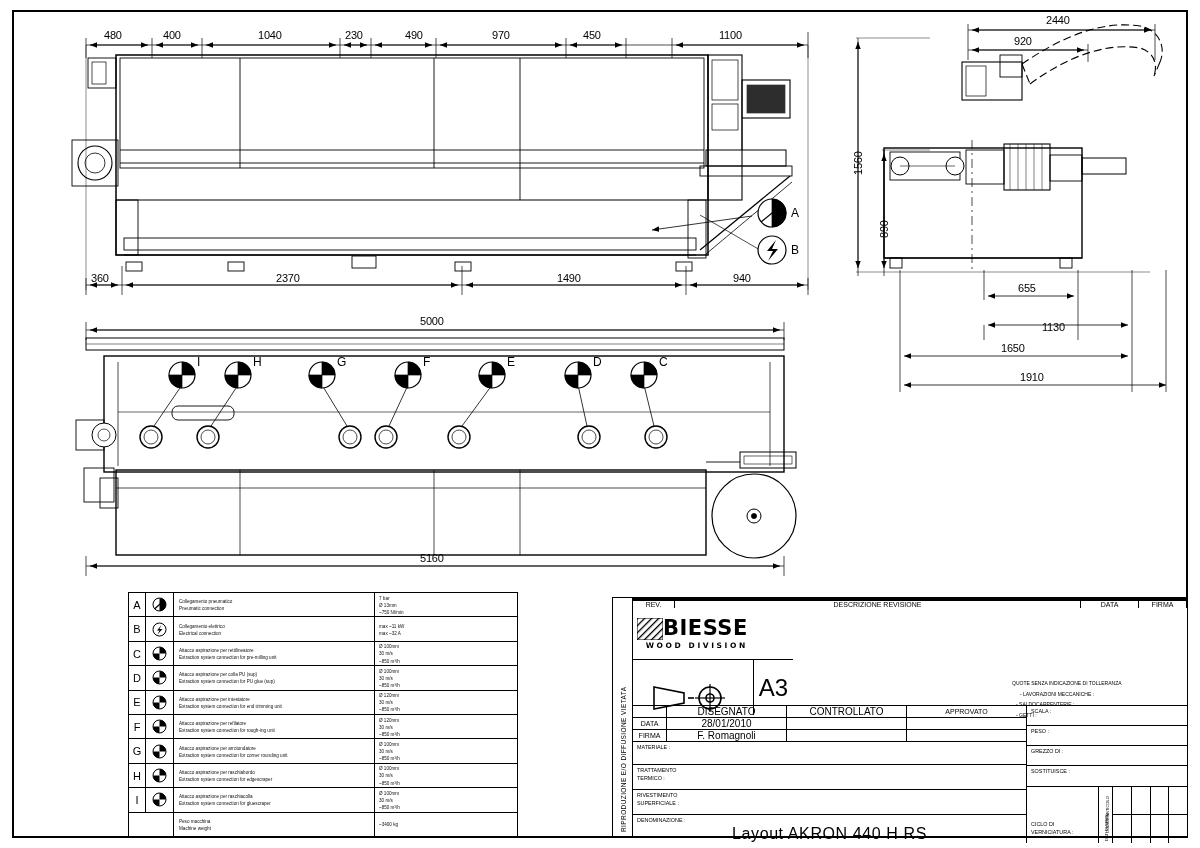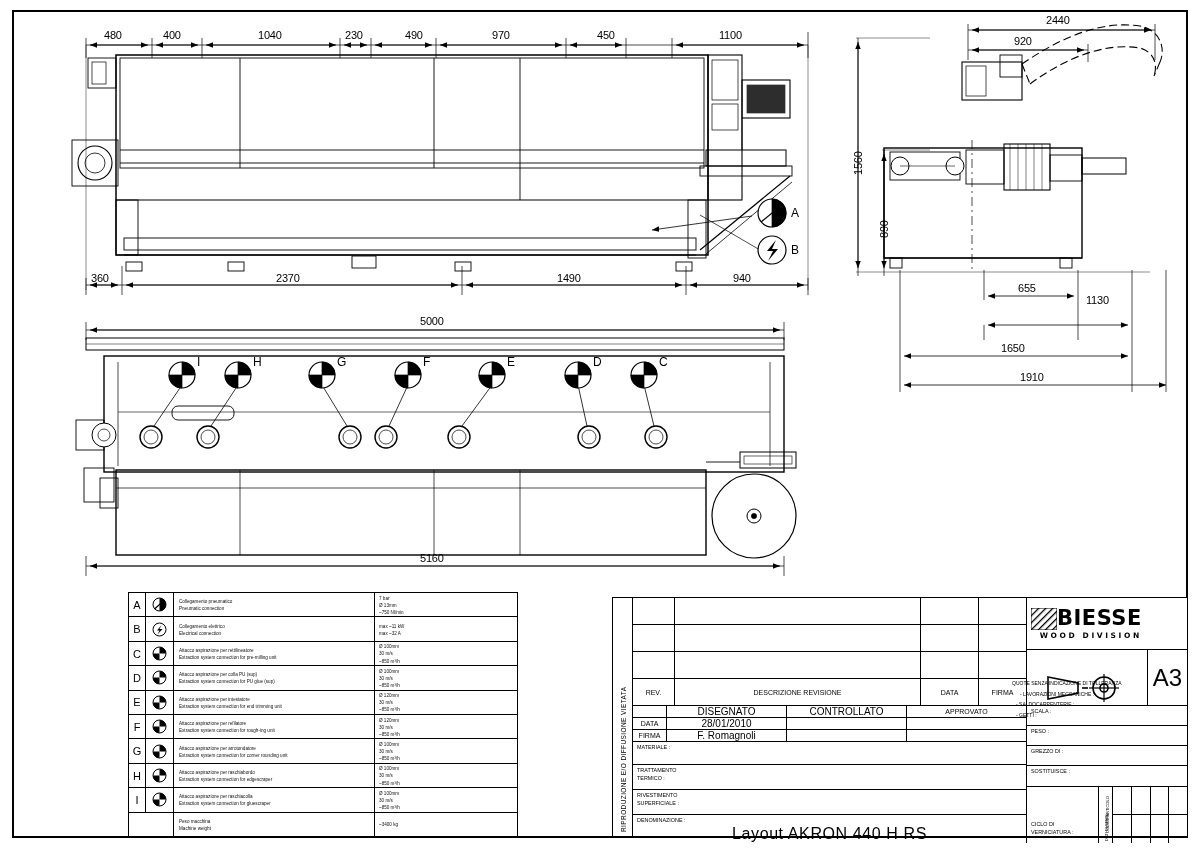--- a/index.html
+++ b/index.html
@@ -109,21 +109,21 @@
   #tb-side span {
     position: absolute;
     left: 14px; bottom: 4px;
     transform: rotate(-90deg);
     transform-origin: left bottom;
     font-size: 6.5px;
     white-space: nowrap;
     letter-spacing: 0.4px;
   }
   #tb-main { flex: 1 1 auto; display: flex; flex-direction: column; }
-  #tb-upper { display: flex; height: 108px; border-bottom: 1.4px solid #000; }
+  #tb-upper { display: flex; height: 108px; border-bottom: 1.4px solid #000; flex-direction: column; }
   #tb-rev { flex: 1 1 auto; display: flex; flex-direction: column; border-right: 1.4px solid #000; }
   .revrow { flex: 1 1 0; display: flex; border-bottom: 1.2px solid #000; }
   .revrow:last-child { border-bottom: none; }
   .rev-c1 { width: 42px; border-right: 1.2px solid #000; display:flex; align-items:center; justify-content:center; font-size: 7px;}
   .rev-c2 { flex: 1 1 auto; display:flex; align-items:center; justify-content:center; font-size: 7px;}
   .rev-c3 { width: 58px; border-left: 1.2px solid #000; display:flex; align-items:center; justify-content:center; font-size: 7px;}
   .rev-c4 { width: 48px; border-left: 1.2px solid #000; display:flex; align-items:center; justify-content:center; font-size: 7px;}
   #tb-logo { width: 160px; display: flex; flex-direction: column; }
   #logo-area { height: 52px; border-bottom: 1.4px solid #000; display: flex; align-items: center; padding-left: 4px;}
   #proj-area { height: 55px; display: flex; align-items: flex-end; }
@@ -456,39 +456,39 @@
 
     </g>
   </svg>
 
   <div class="dimtxt" style="left:104px; top:29px;">480</div>
   <div class="dimtxt" style="left:163px; top:29px;">400</div>
   <div class="dimtxt" style="left:258px; top:29px;">1040</div>
   <div class="dimtxt" style="left:345px; top:29px;">230</div>
   <div class="dimtxt" style="left:405px; top:29px;">490</div>
   <div class="dimtxt" style="left:492px; top:29px;">970</div>
-  <div class="dimtxt" style="left:597px; top:29px;">450</div>
+  <div class="dimtxt" style="left:583px; top:29px;">450</div>
   <div class="dimtxt" style="left:719px; top:29px;">1100</div>
 
   <div class="dimtxt" style="left:91px; top:272px;">360</div>
   <div class="dimtxt" style="left:276px; top:272px;">2370</div>
   <div class="dimtxt" style="left:557px; top:272px;">1490</div>
   <div class="dimtxt" style="left:733px; top:272px;">940</div>
 
   <div class="dimtxt" style="left:420px; top:315px;">5000</div>
   <div class="dimtxt" style="left:420px; top:552px;">5160</div>
 
   <div class="dimtxt" style="left:1046px; top:14px;">2440</div>
   <div class="dimtxt" style="left:1014px; top:35px;">920</div>
 
   <div class="dimtxt vert" style="left:852px; top:175px;">1560</div>
   <div class="dimtxt vert" style="left:878px; top:238px;">890</div>
 
   <div class="dimtxt" style="left:1018px; top:282px;">655</div>
-  <div class="dimtxt" style="left:1042px; top:294px;margin-left:44px;">1130</div>
+  <div class="dimtxt" style="left:1042px; top:321px;">1130</div>
   <div class="dimtxt" style="left:1001px; top:342px;">1650</div>
   <div class="dimtxt" style="left:1020px; top:371px;">1910</div>
 
   <div class="calloutletter" style="left:791px; top:206px;">A</div>
   <div class="calloutletter" style="left:791px; top:243px;">B</div>
 
   <div class="calloutletter" style="left:197px; top:355px;">I</div>
   <div class="calloutletter" style="left:253px; top:355px;">H</div>
   <div class="calloutletter" style="left:337px; top:355px;">G</div>
   <div class="calloutletter" style="left:423px; top:355px;">F</div>

